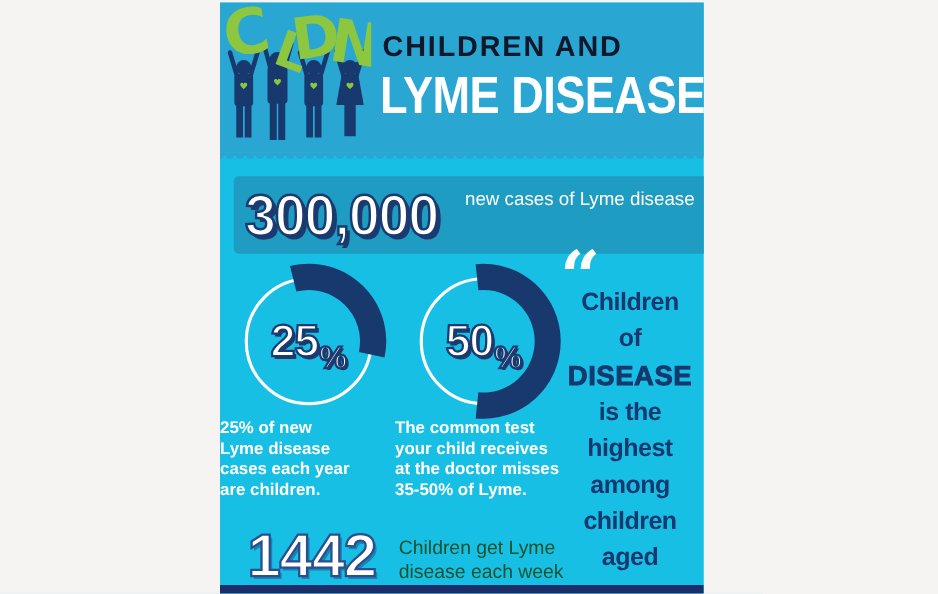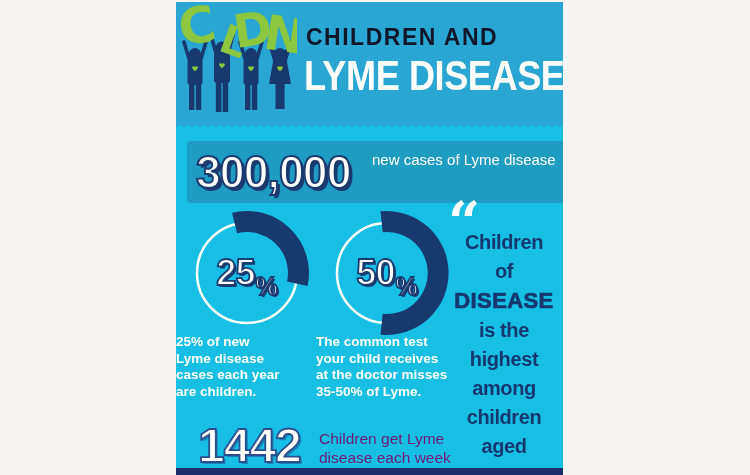--- a/index.html
+++ b/index.html
@@ -44,21 +44,21 @@
   .quote-mark { position:absolute; left:272px; top:192px; font-family:"DejaVu Serif", serif; font-weight:bold;
     font-size:56px; line-height:1; color:#ffffff; z-index:2; }
   .quote { position:absolute; left:268px; top:226px; width:120px; text-align:center; color:#15386e; z-index:1; }
   .ql { font-size:20px; font-weight:bold; line-height:29.2px; letter-spacing:-0.4px; }
   .ql-bold { font-size:22px; letter-spacing:0.4px; -webkit-text-stroke:0.7px #15386e; }
 
   
   .footer-number { position:absolute; left:22px; top:418px; font-size:48px; line-height:52px; font-weight:bold;
     color:#ffffff; -webkit-text-stroke:1.8px #2b4f8e; text-shadow:2px 2px 0 rgba(27,58,112,.45);
     letter-spacing:-1px; white-space:nowrap; }
-  .footer-caption { position:absolute; left:143px; top:427px; font-size:15.5px; line-height:19px; color:#701a75; }
+  .footer-caption { position:absolute; left:143px; top:427px; font-size:15.5px; line-height:19px; color:#14532d; }
   .bottom-strip { position:absolute; left:0; top:466px; width:387px; height:7px; background:#1b2e6a; z-index:3; }
 </style>
 </head>
 <body>
 
 <div class="canvas">
   <div class="poster">
 
     <div class="header">
       <svg class="logo" viewBox="0 0 116 114">

